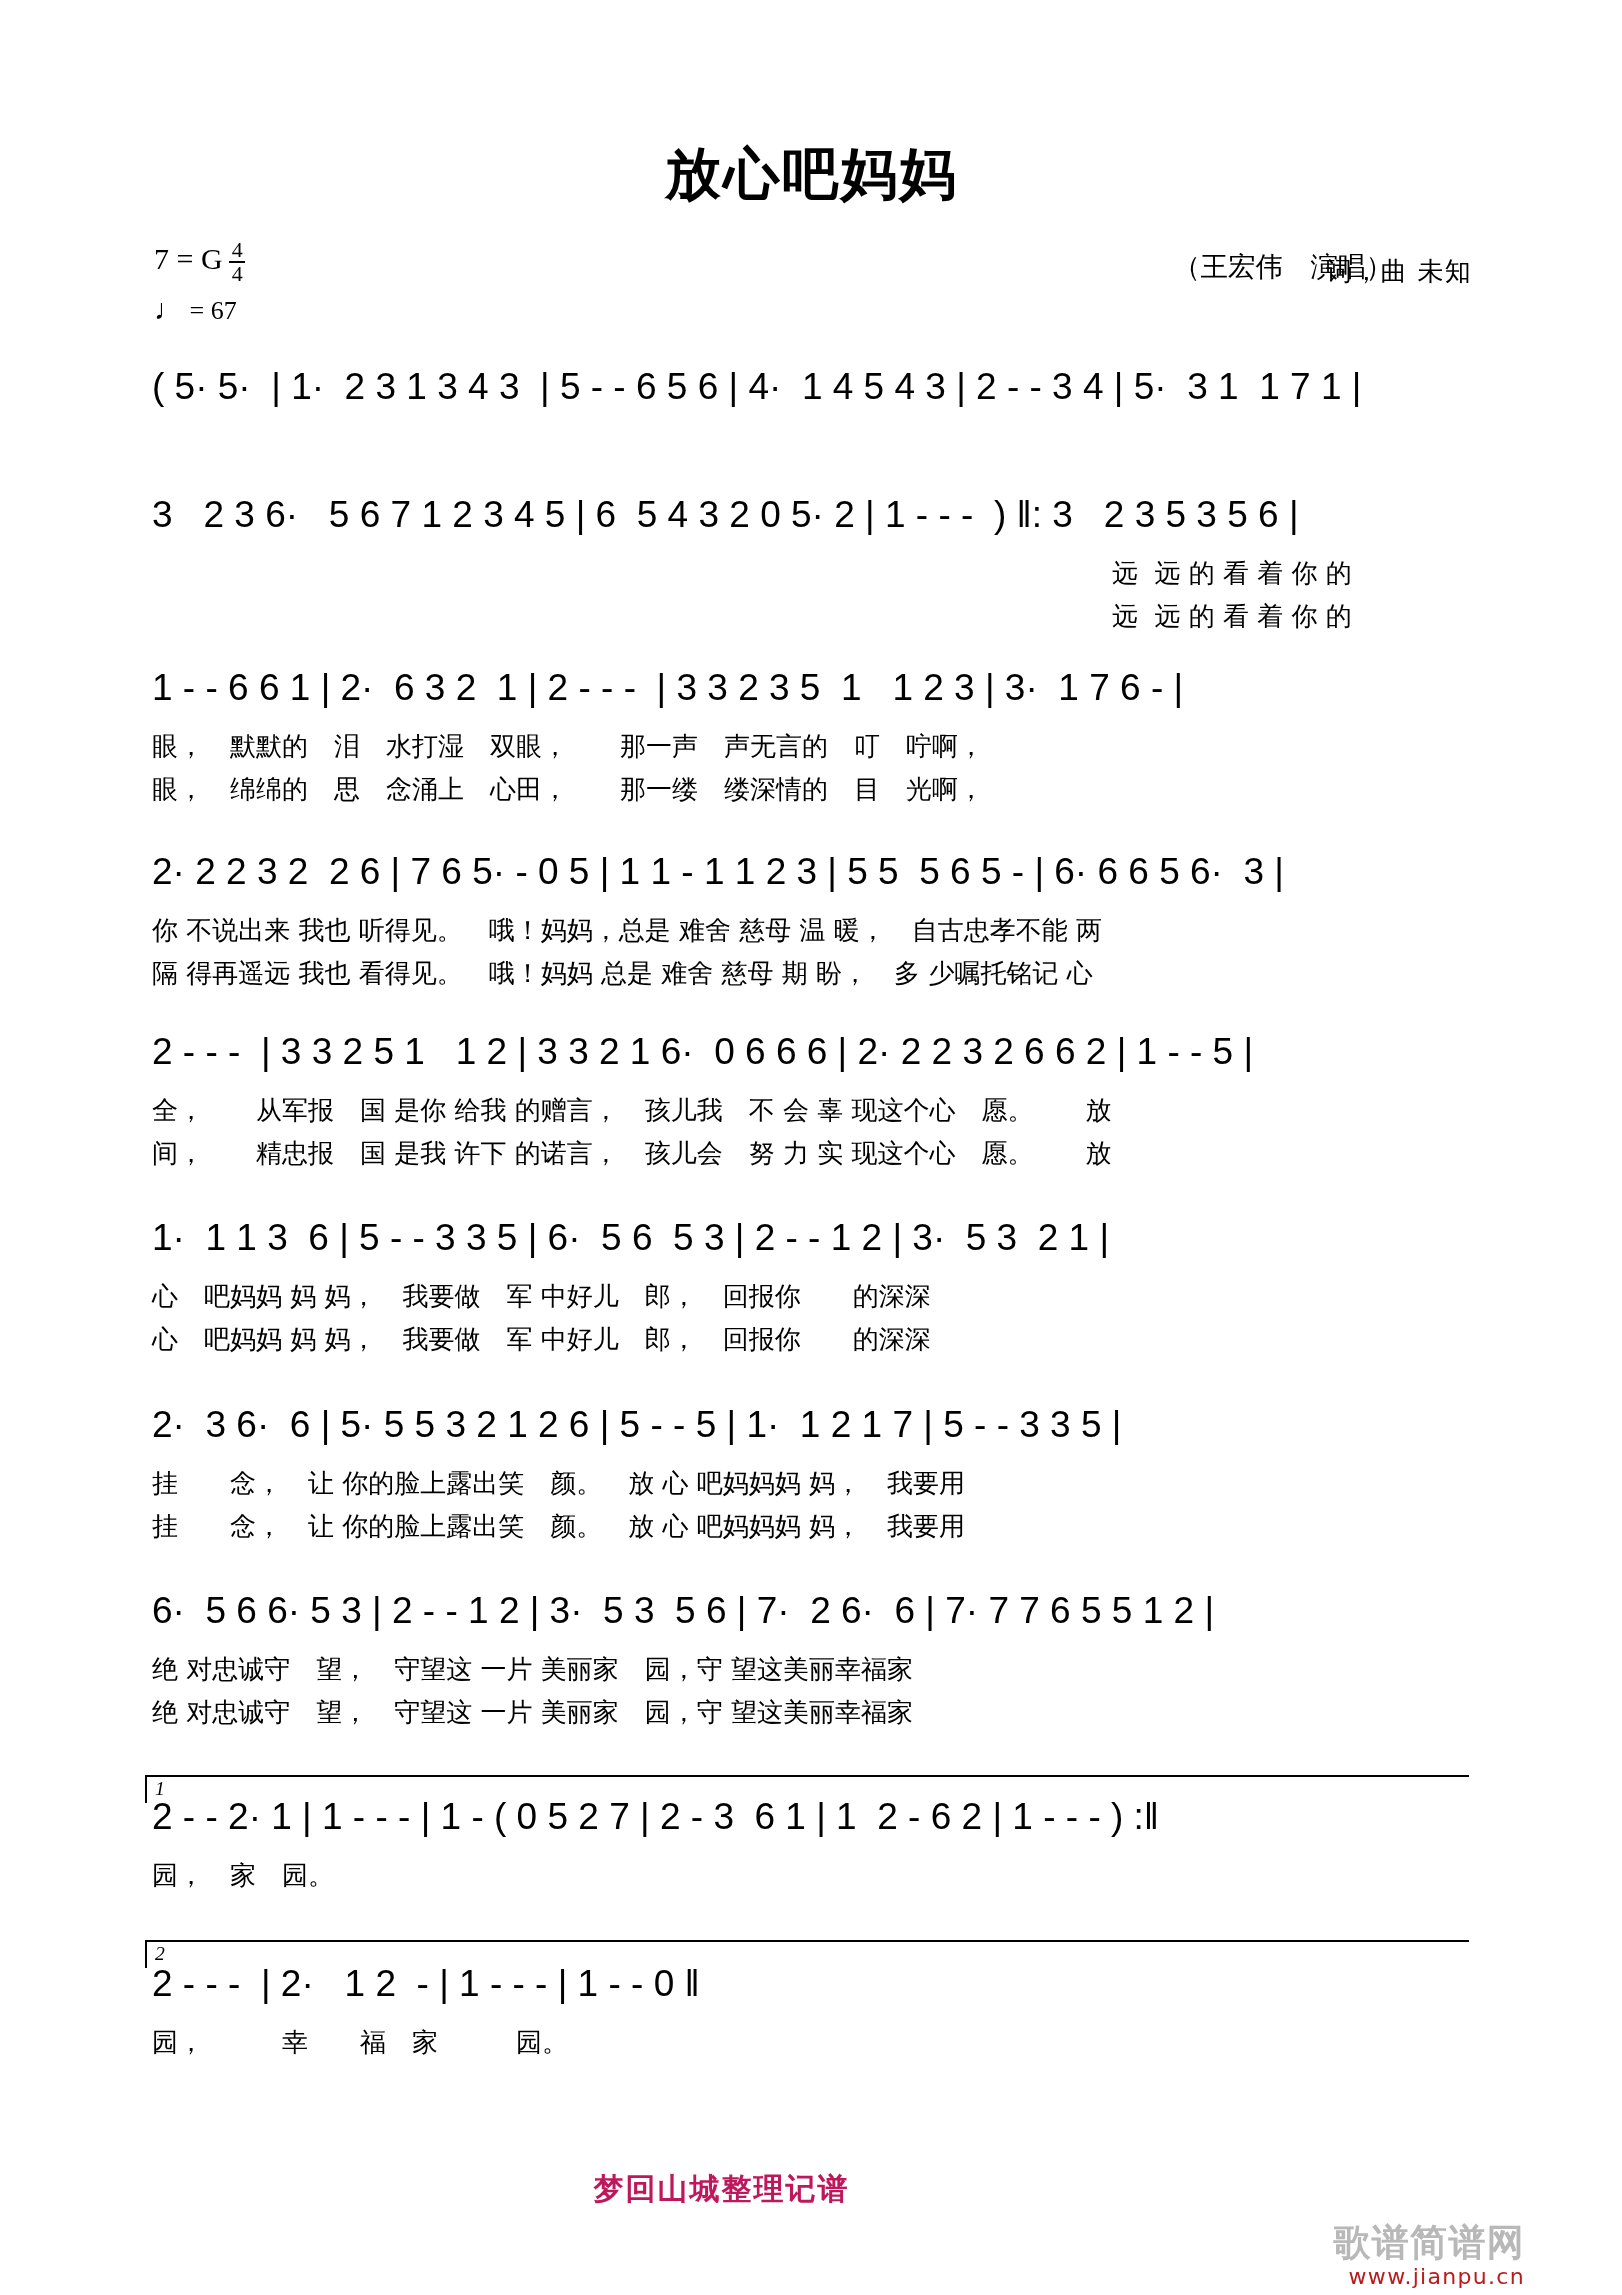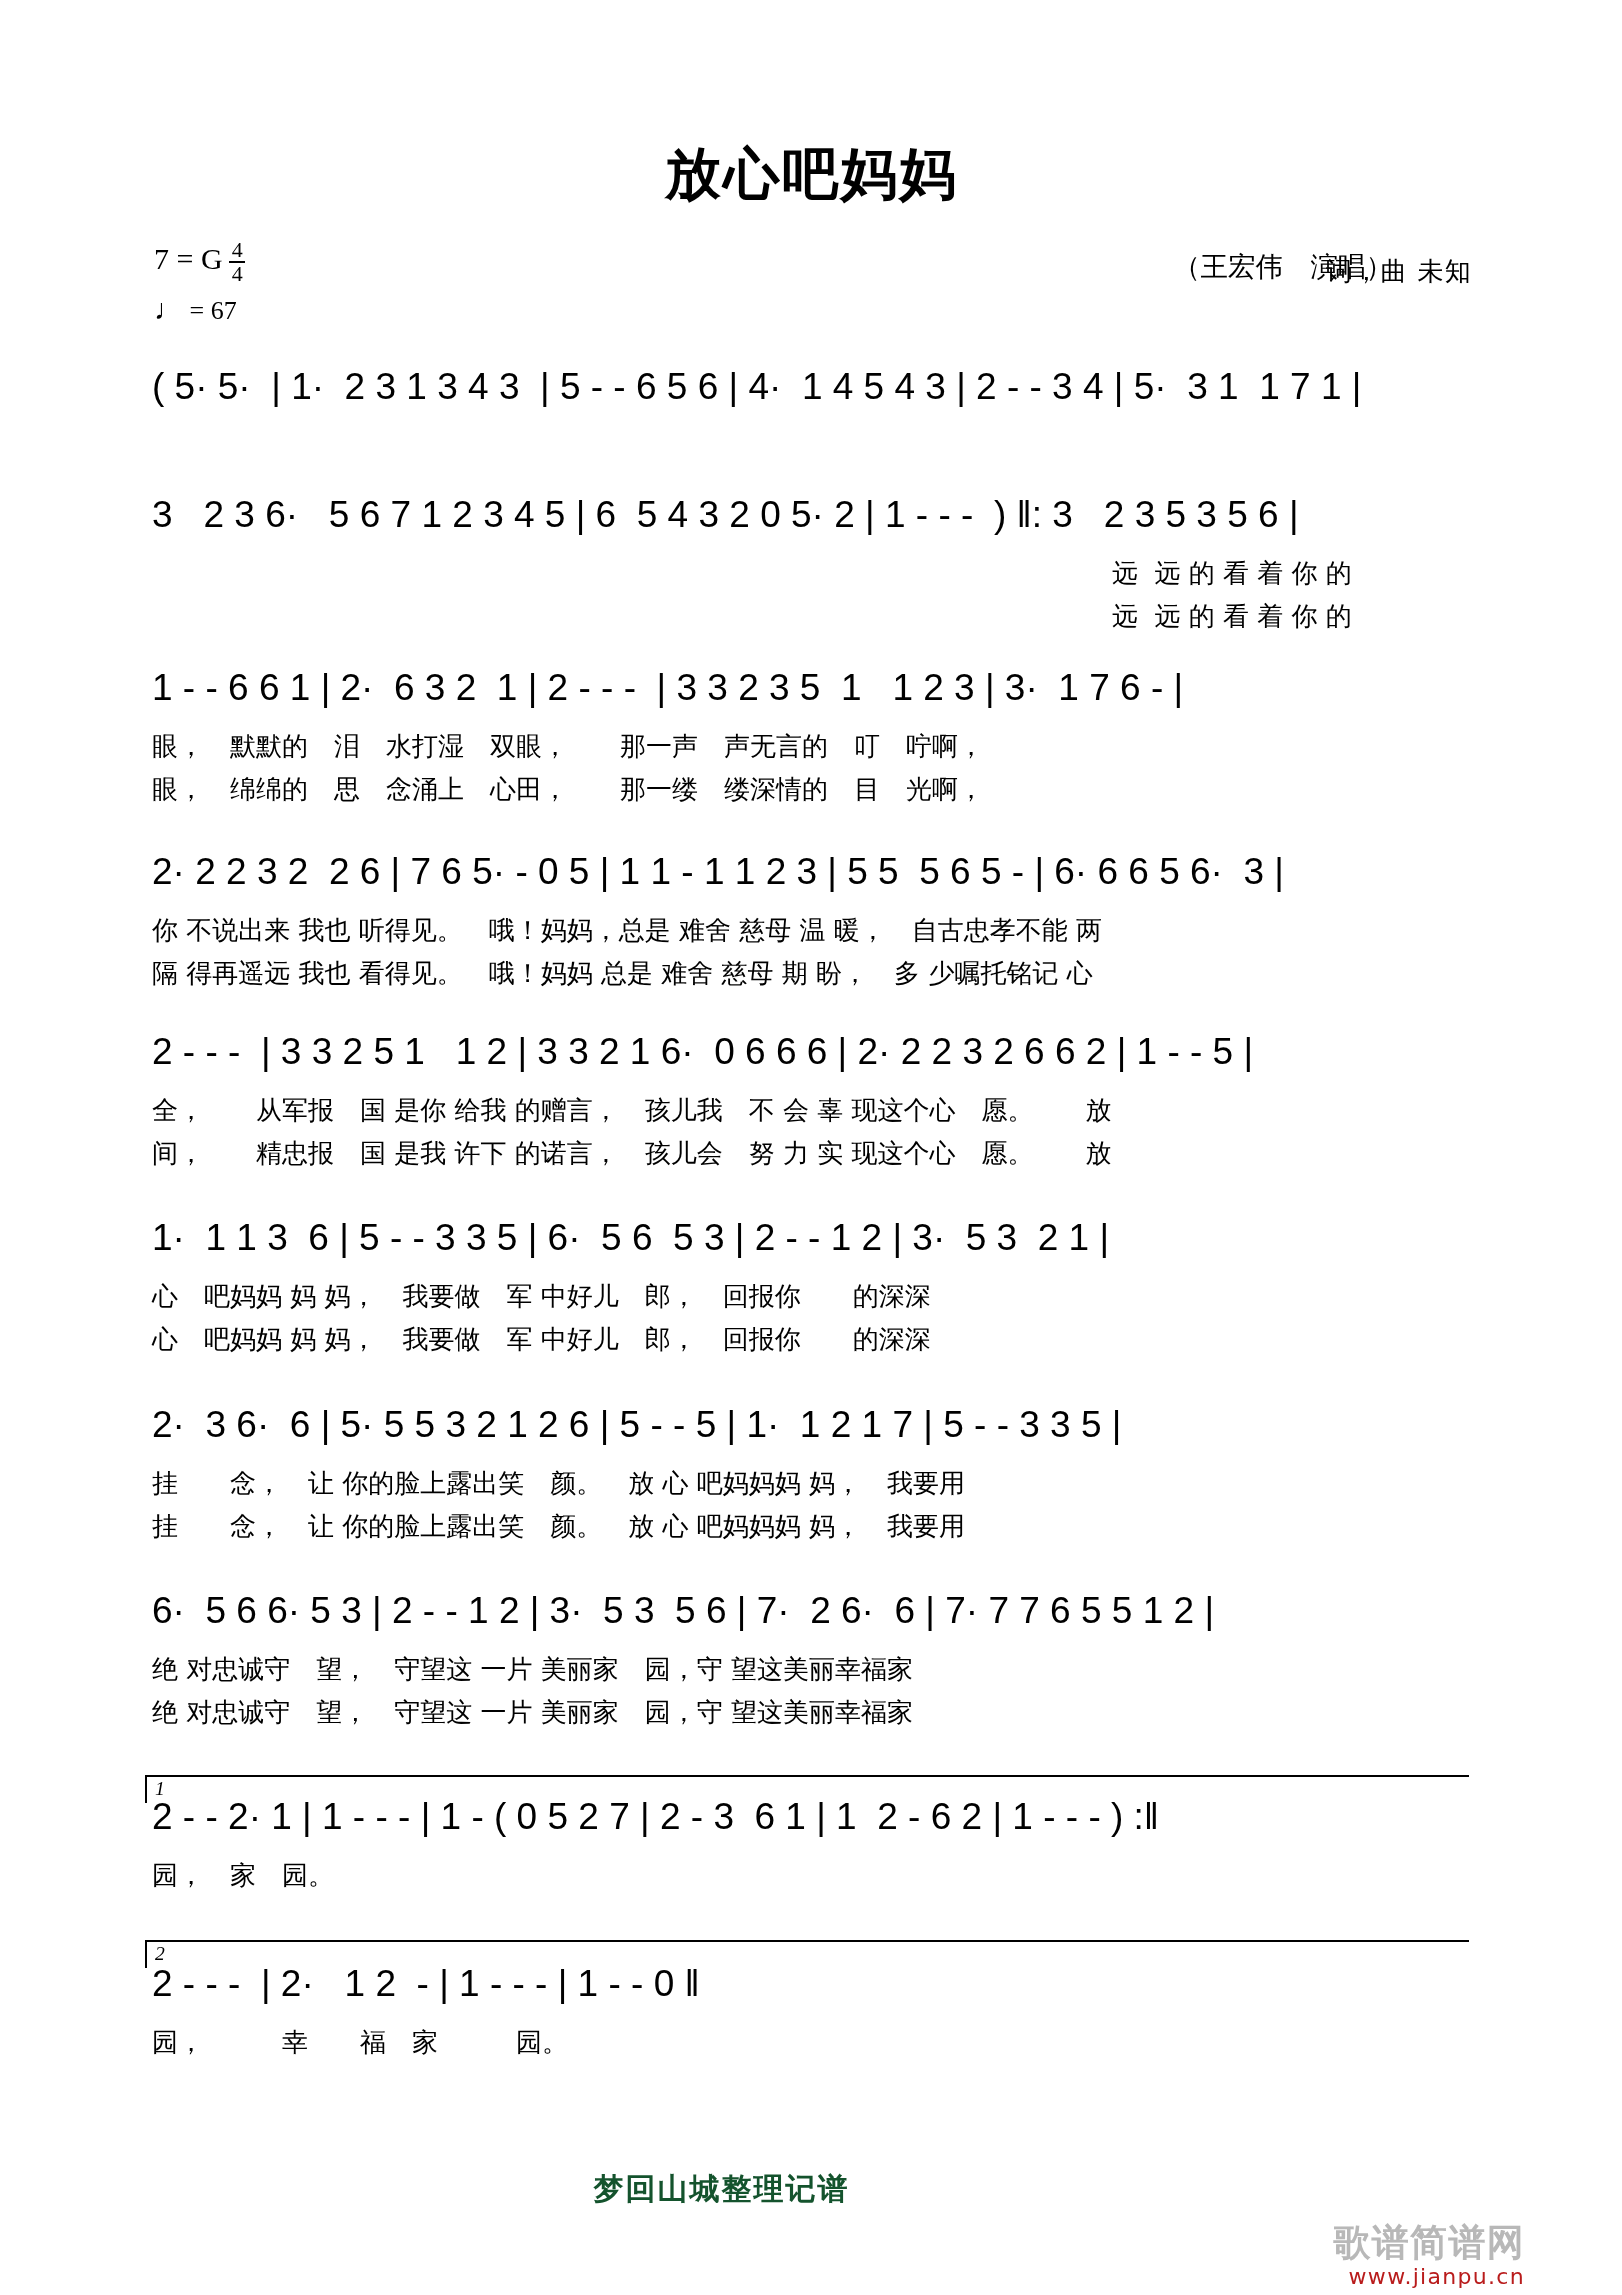--- a/index.html
+++ b/index.html
@@ -57,21 +57,21 @@
     position:absolute;left:152px;
     font-size:26px;
     font-family:"DejaVu Sans",sans-serif;
     white-space:pre;
     letter-spacing:0px;
   }
 
   .footer-red{
     position:absolute;left:0;width:1443px;text-align:center;
     top:2169px;
-    color:#14532d;
+    color:#be185d;
     font-family:"DejaVu Sans",sans-serif;
     font-size:30px;
     font-weight:bold;
     letter-spacing:2px;
   }
   .watermark{
     position:absolute;right:98px;top:2218px;
     text-align:right;
   }
   .watermark .wm1{

